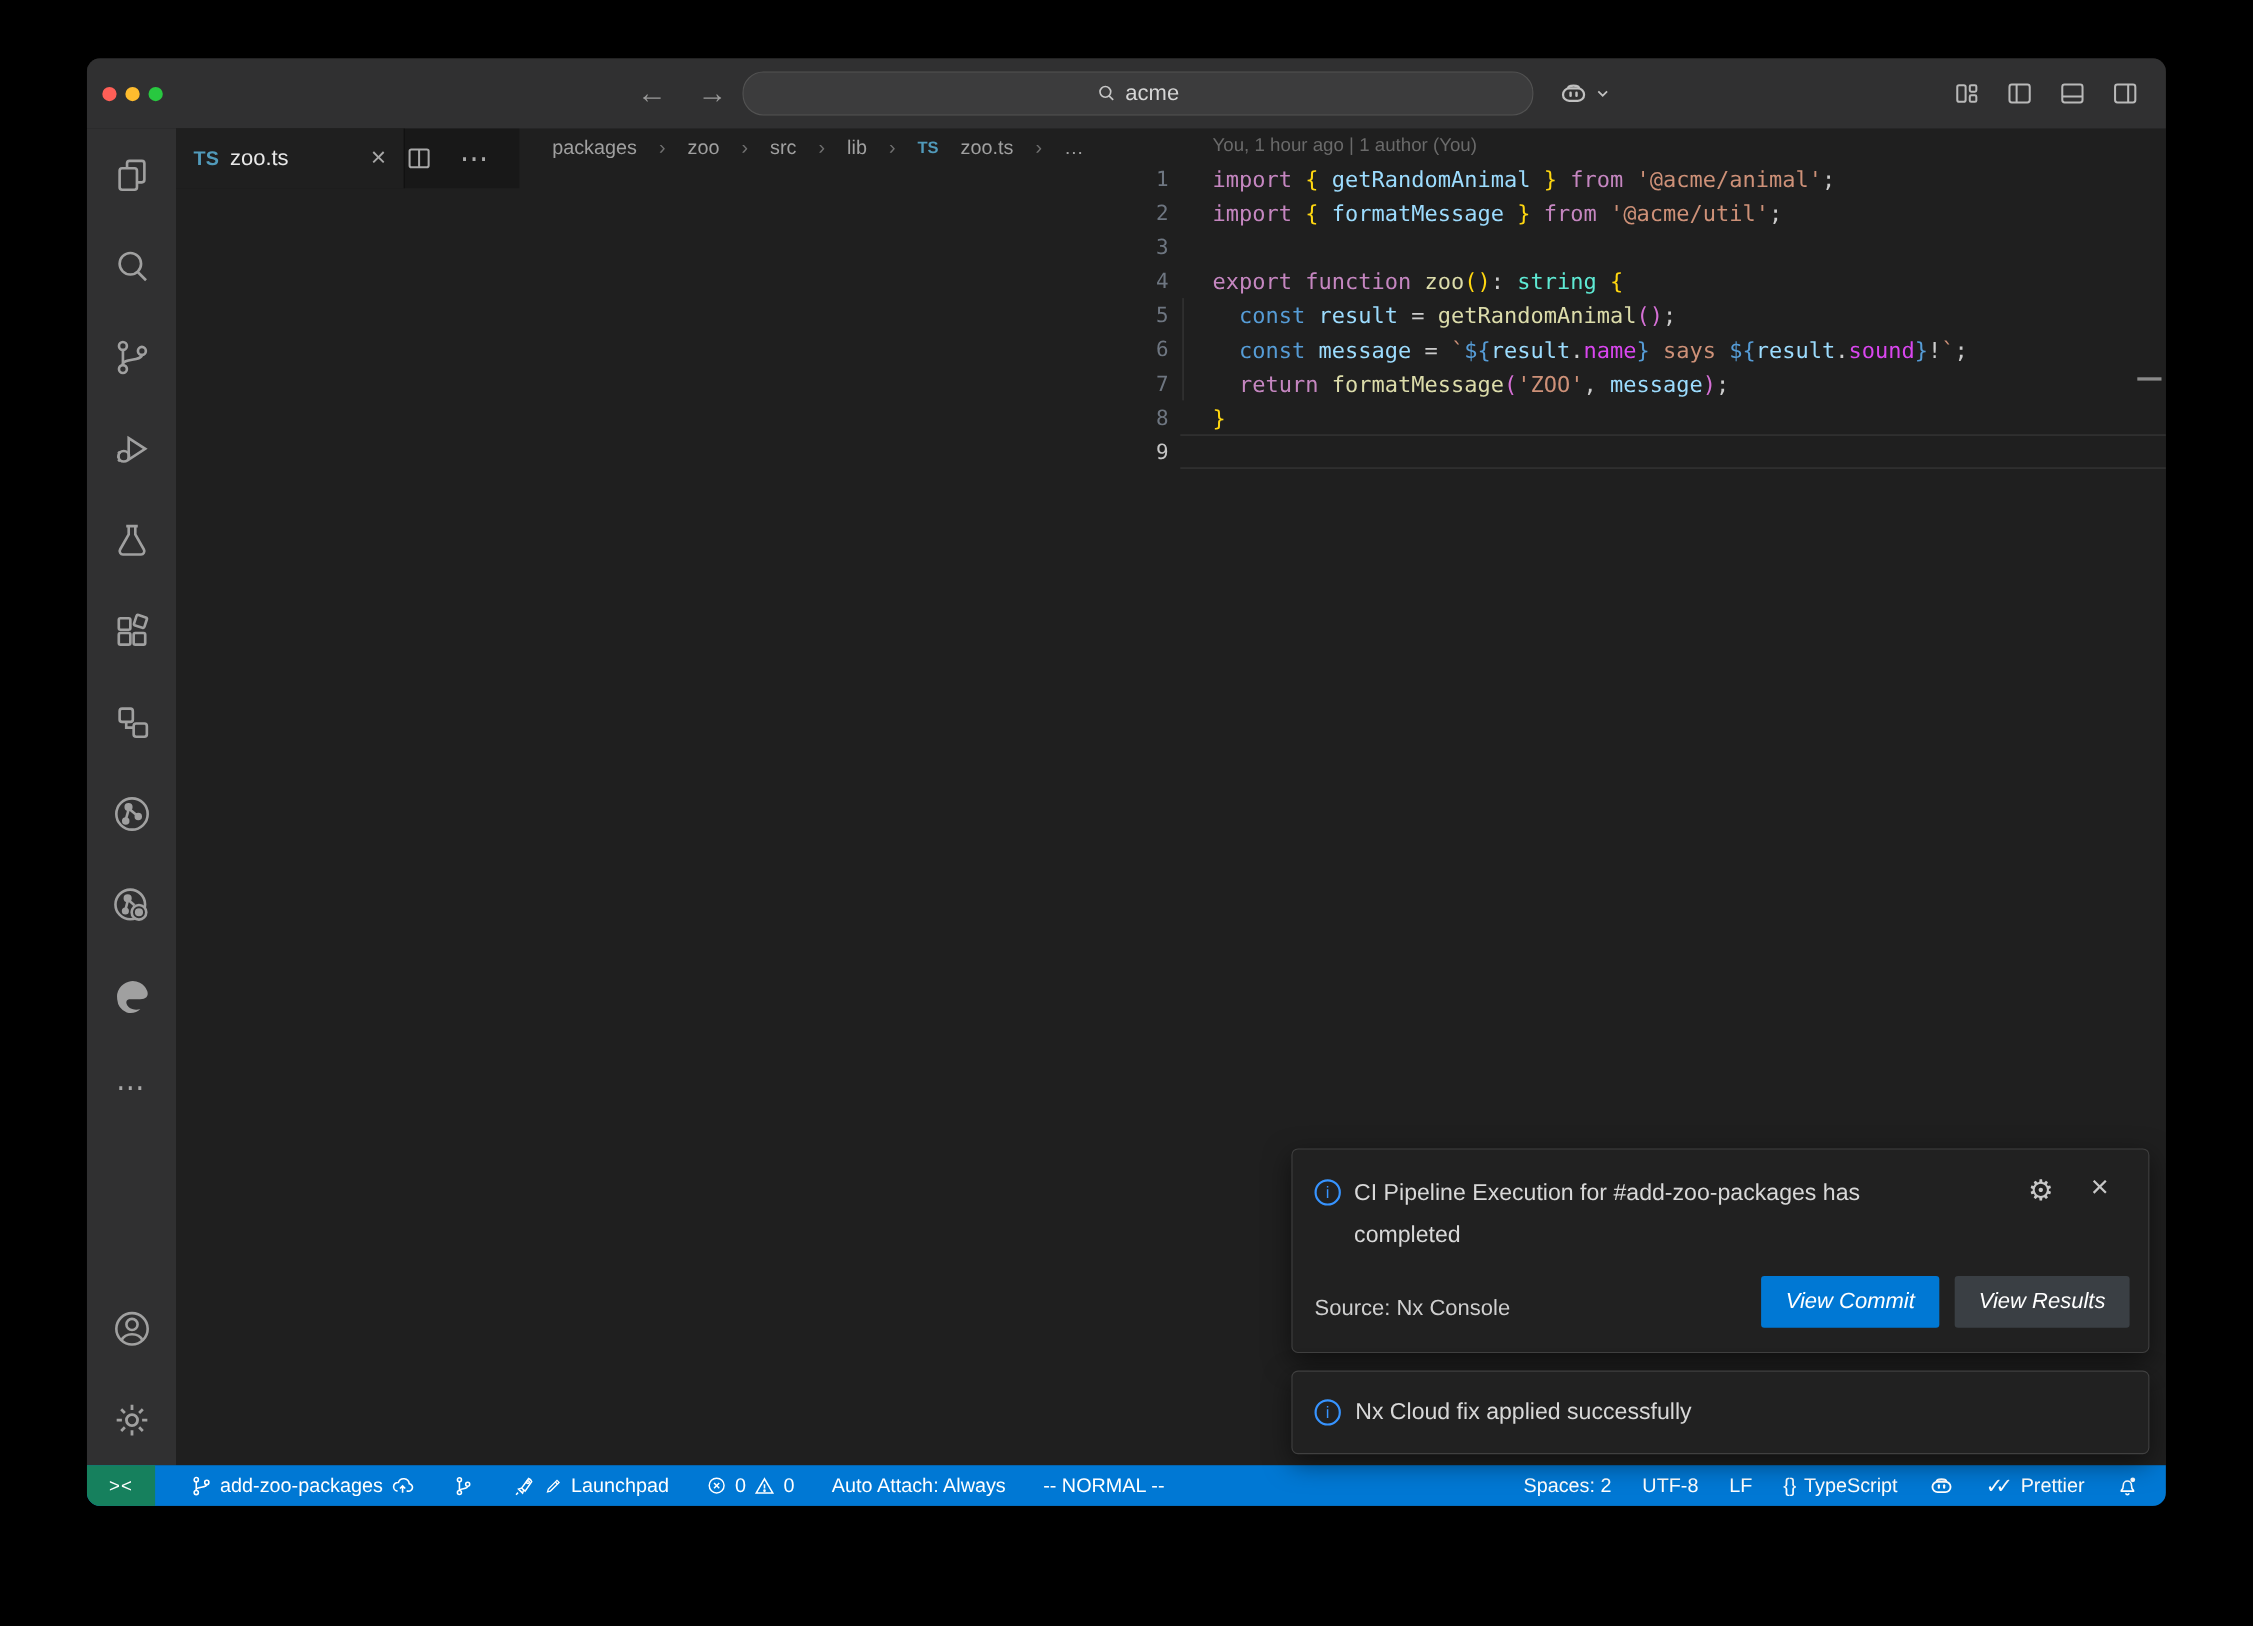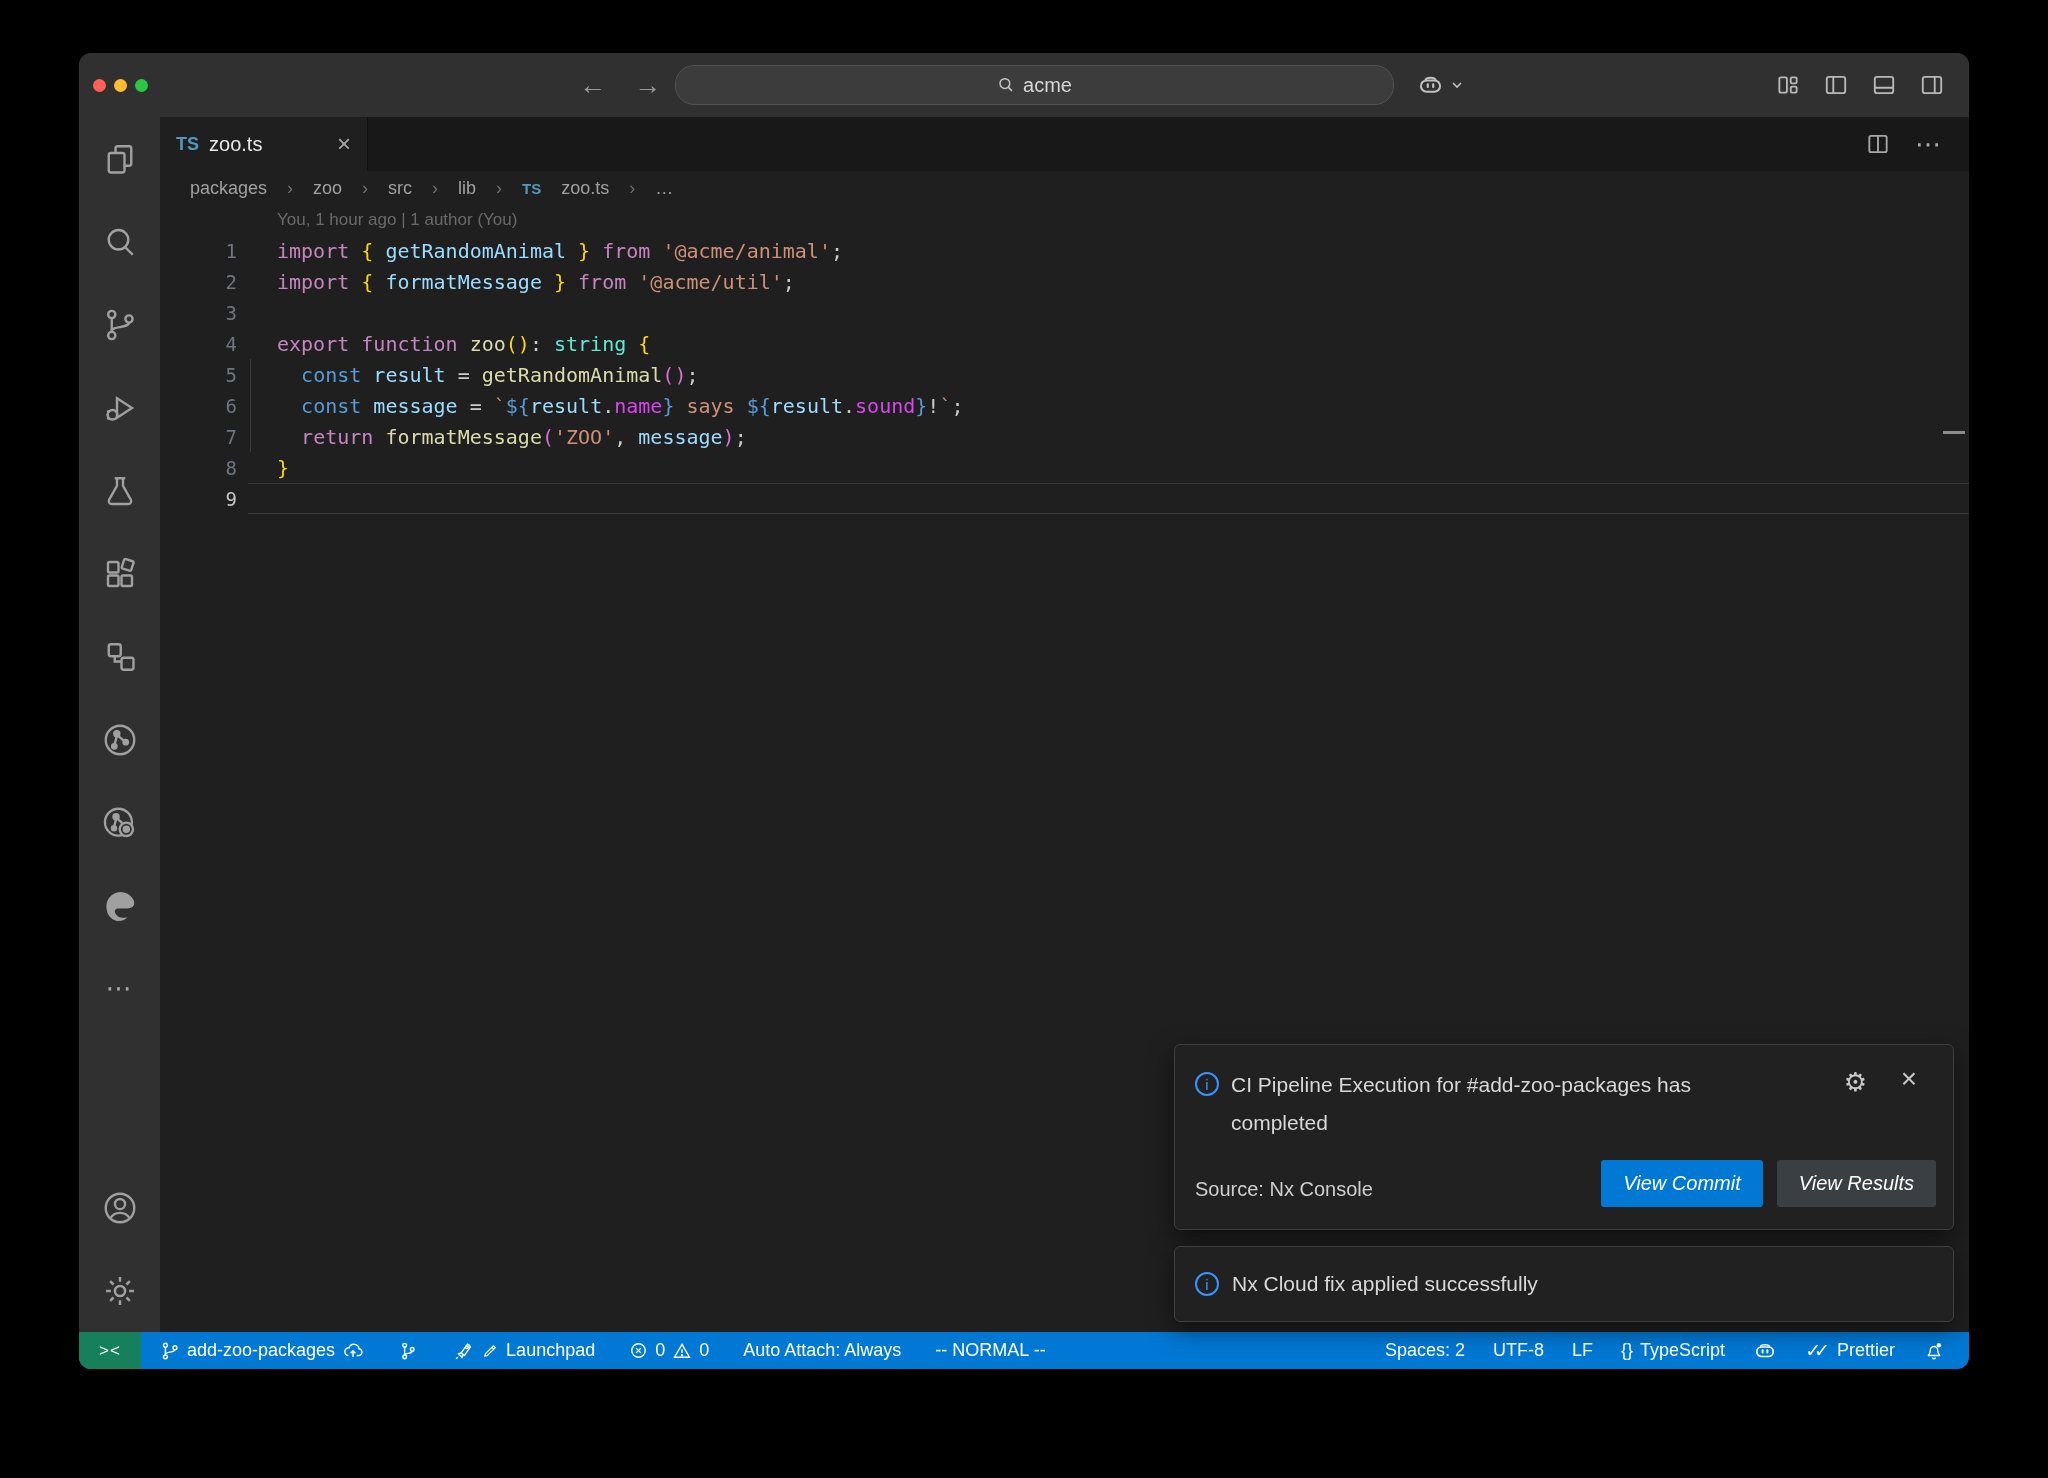--- a/index.html
+++ b/index.html
@@ -16,21 +16,21 @@
   .searchbox{position:absolute;left:596px;top:12px;width:719px;height:40px;background:#3c3c3d;
     border:1px solid #525252;border-radius:19px;display:flex;align-items:center;justify-content:center;
     gap:8px;color:#d6d6d6;font-size:20px;box-sizing:border-box;}
   .copilot-tb{position:absolute;left:1338px;top:0;height:64px;display:flex;align-items:center;gap:6px;color:#c0c0c0;}
   .layout-icons{position:absolute;right:24px;top:0;height:64px;display:flex;align-items:center;gap:22px;color:#b9b9b9;}
   
   .main{position:absolute;top:64px;left:0;right:0;bottom:37px;display:flex;}
   .activitybar{width:81px;background:#303031;display:flex;flex-direction:column;align-items:center;flex:none;}
   .ab-icon{width:81px;height:83px;display:flex;align-items:center;justify-content:center;color:#a0a0a0;}
   .ab-bottom{margin-top:auto;}
-  .editorcol{flex:1;display:flex;flex-direction:column;background:#1f1f1f;min-width:0;position:relative;}
+  .editorcol{flex:1;display:flex;flex-direction:row;background:#1f1f1f;min-width:0;position:relative;}
   
   .tabstrip{height:54px;background:#181818;display:flex;align-items:stretch;flex:none;}
   .tab{width:208px;background:#1f1f1f;display:flex;align-items:center;padding:0 16px;box-sizing:border-box;
     border-right:1px solid #101010;}
   .ts-badge{color:#519aba;font-weight:bold;font-size:18px;}
   .tab-label{color:#e8e8e8;font-size:20px;margin-left:10px;}
   .tab-close{margin-left:auto;color:#a8a8a8;font-size:24px;line-height:1;}
   .tab-actions{margin-left:auto;display:flex;align-items:center;gap:24px;padding-right:26px;color:#a8a8a8;}
   .dots{font-size:26px;letter-spacing:2px;color:#a8a8a8;}
   
@@ -70,21 +70,21 @@
   .btn{height:47px;padding:0 22px;border:none;border-radius:3px;font-size:20px;
     font-family:"Liberation Sans",sans-serif;color:#fff;font-style:italic;}
   .btn.primary{background:#0078d4;}
   .btn.secondary{background:#3a3f44;}
   .toast2-msg{color:#d8d8d8;font-size:21px;}
   
   .statusbar{position:absolute;bottom:0;left:0;right:0;height:37px;background:#0078d4;display:flex;
     align-items:center;color:#fff;font-size:18px;}
   .remote{width:62px;height:37px;background:#16805d;display:flex;align-items:center;justify-content:center;
     font-size:17px;letter-spacing:1px;flex:none;}
-  .sb-left{display:flex;gap:34px;padding-left:19px;}
+  .sb-left{display:flex;gap:34px;padding-left:32px;}
   .sb-right{margin-left:auto;display:flex;align-items:center;gap:28px;padding-right:24px;}
   .sb-item{display:flex;align-items:center;gap:7px;white-space:nowrap;}
   .dblcheck{letter-spacing:-7px;font-size:19px;padding-right:7px;}
   svg{display:block;}
 </style>
 </head>
 <body>
 
 <div class="window">
 

